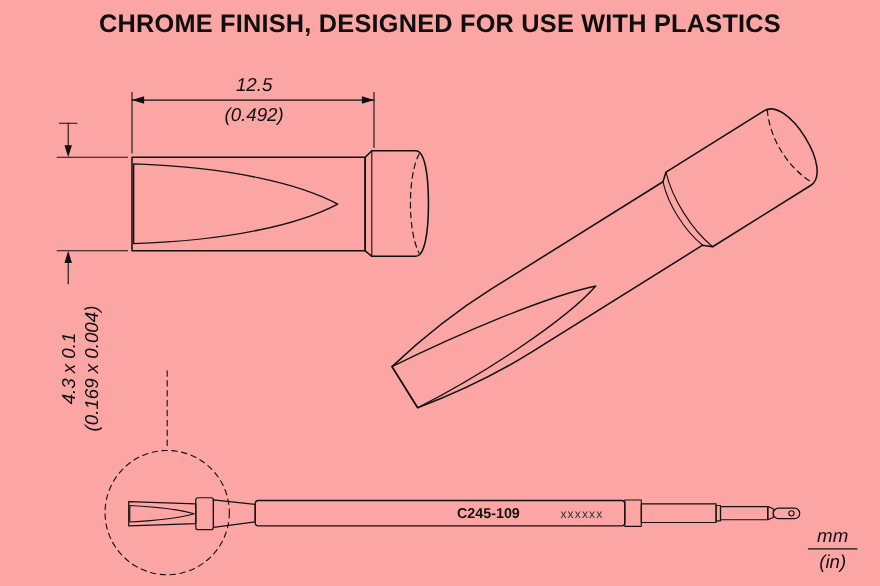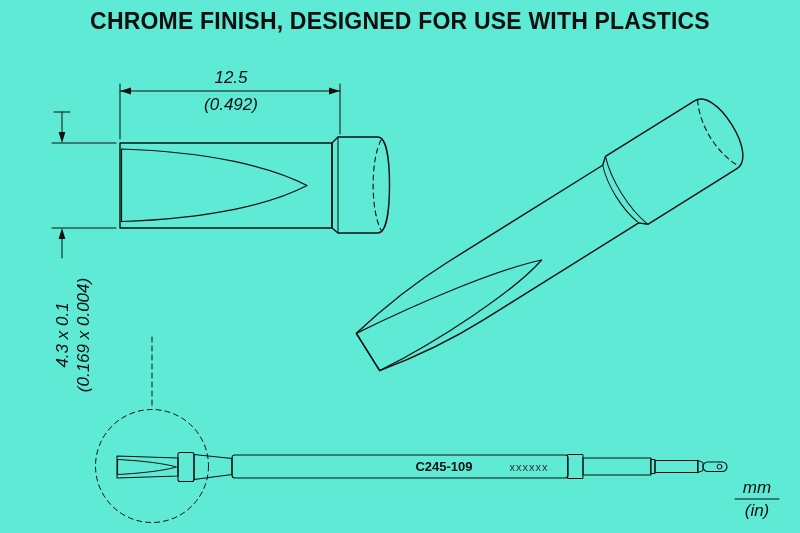--- a/index.html
+++ b/index.html
@@ -4,21 +4,21 @@
 <style>
   html, body {
     margin: 0;
     padding: 0;
     background: #ffffff;
   }
   .stage {
     position: relative;
     width: 800px;
     height: 533px;
-    background: #5eead4;
+    background: #fca5a5;
     overflow: hidden;
     font-family: "Liberation Sans", sans-serif;
   }
   svg { display: block; }
   .title-text {
     font-family: "Liberation Sans", sans-serif;
     font-weight: bold;
     font-size: 23px;
     fill: #0f0f0f;
     letter-spacing: 0.2px;

